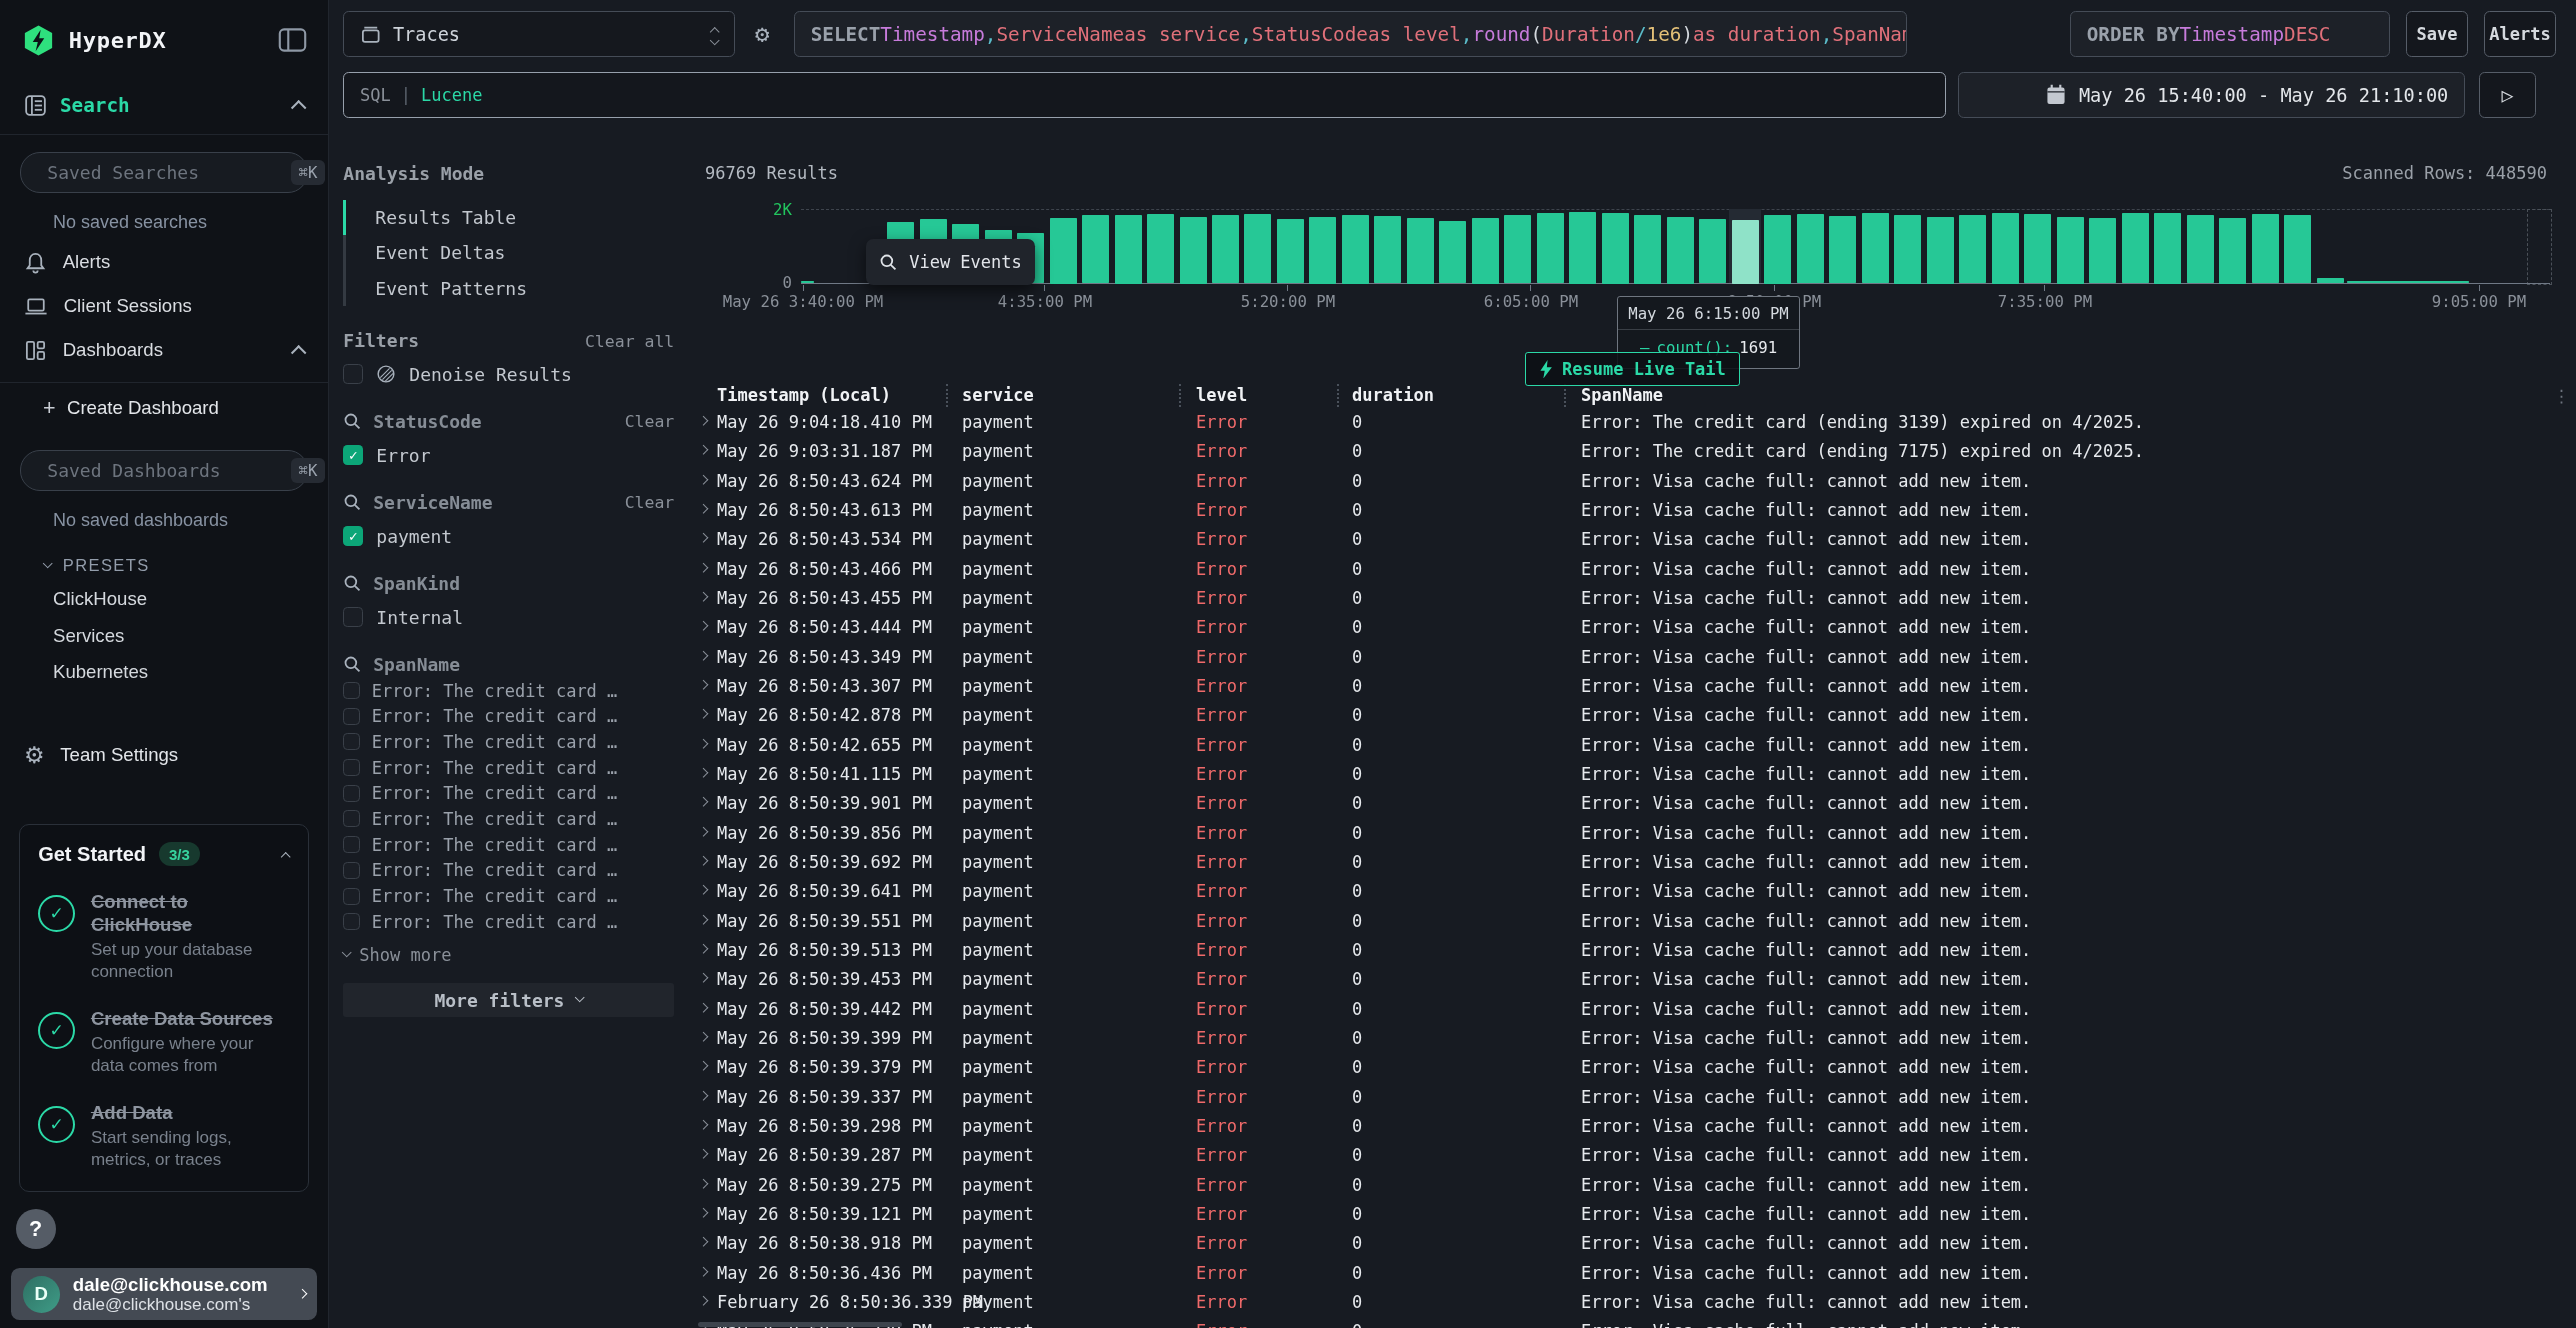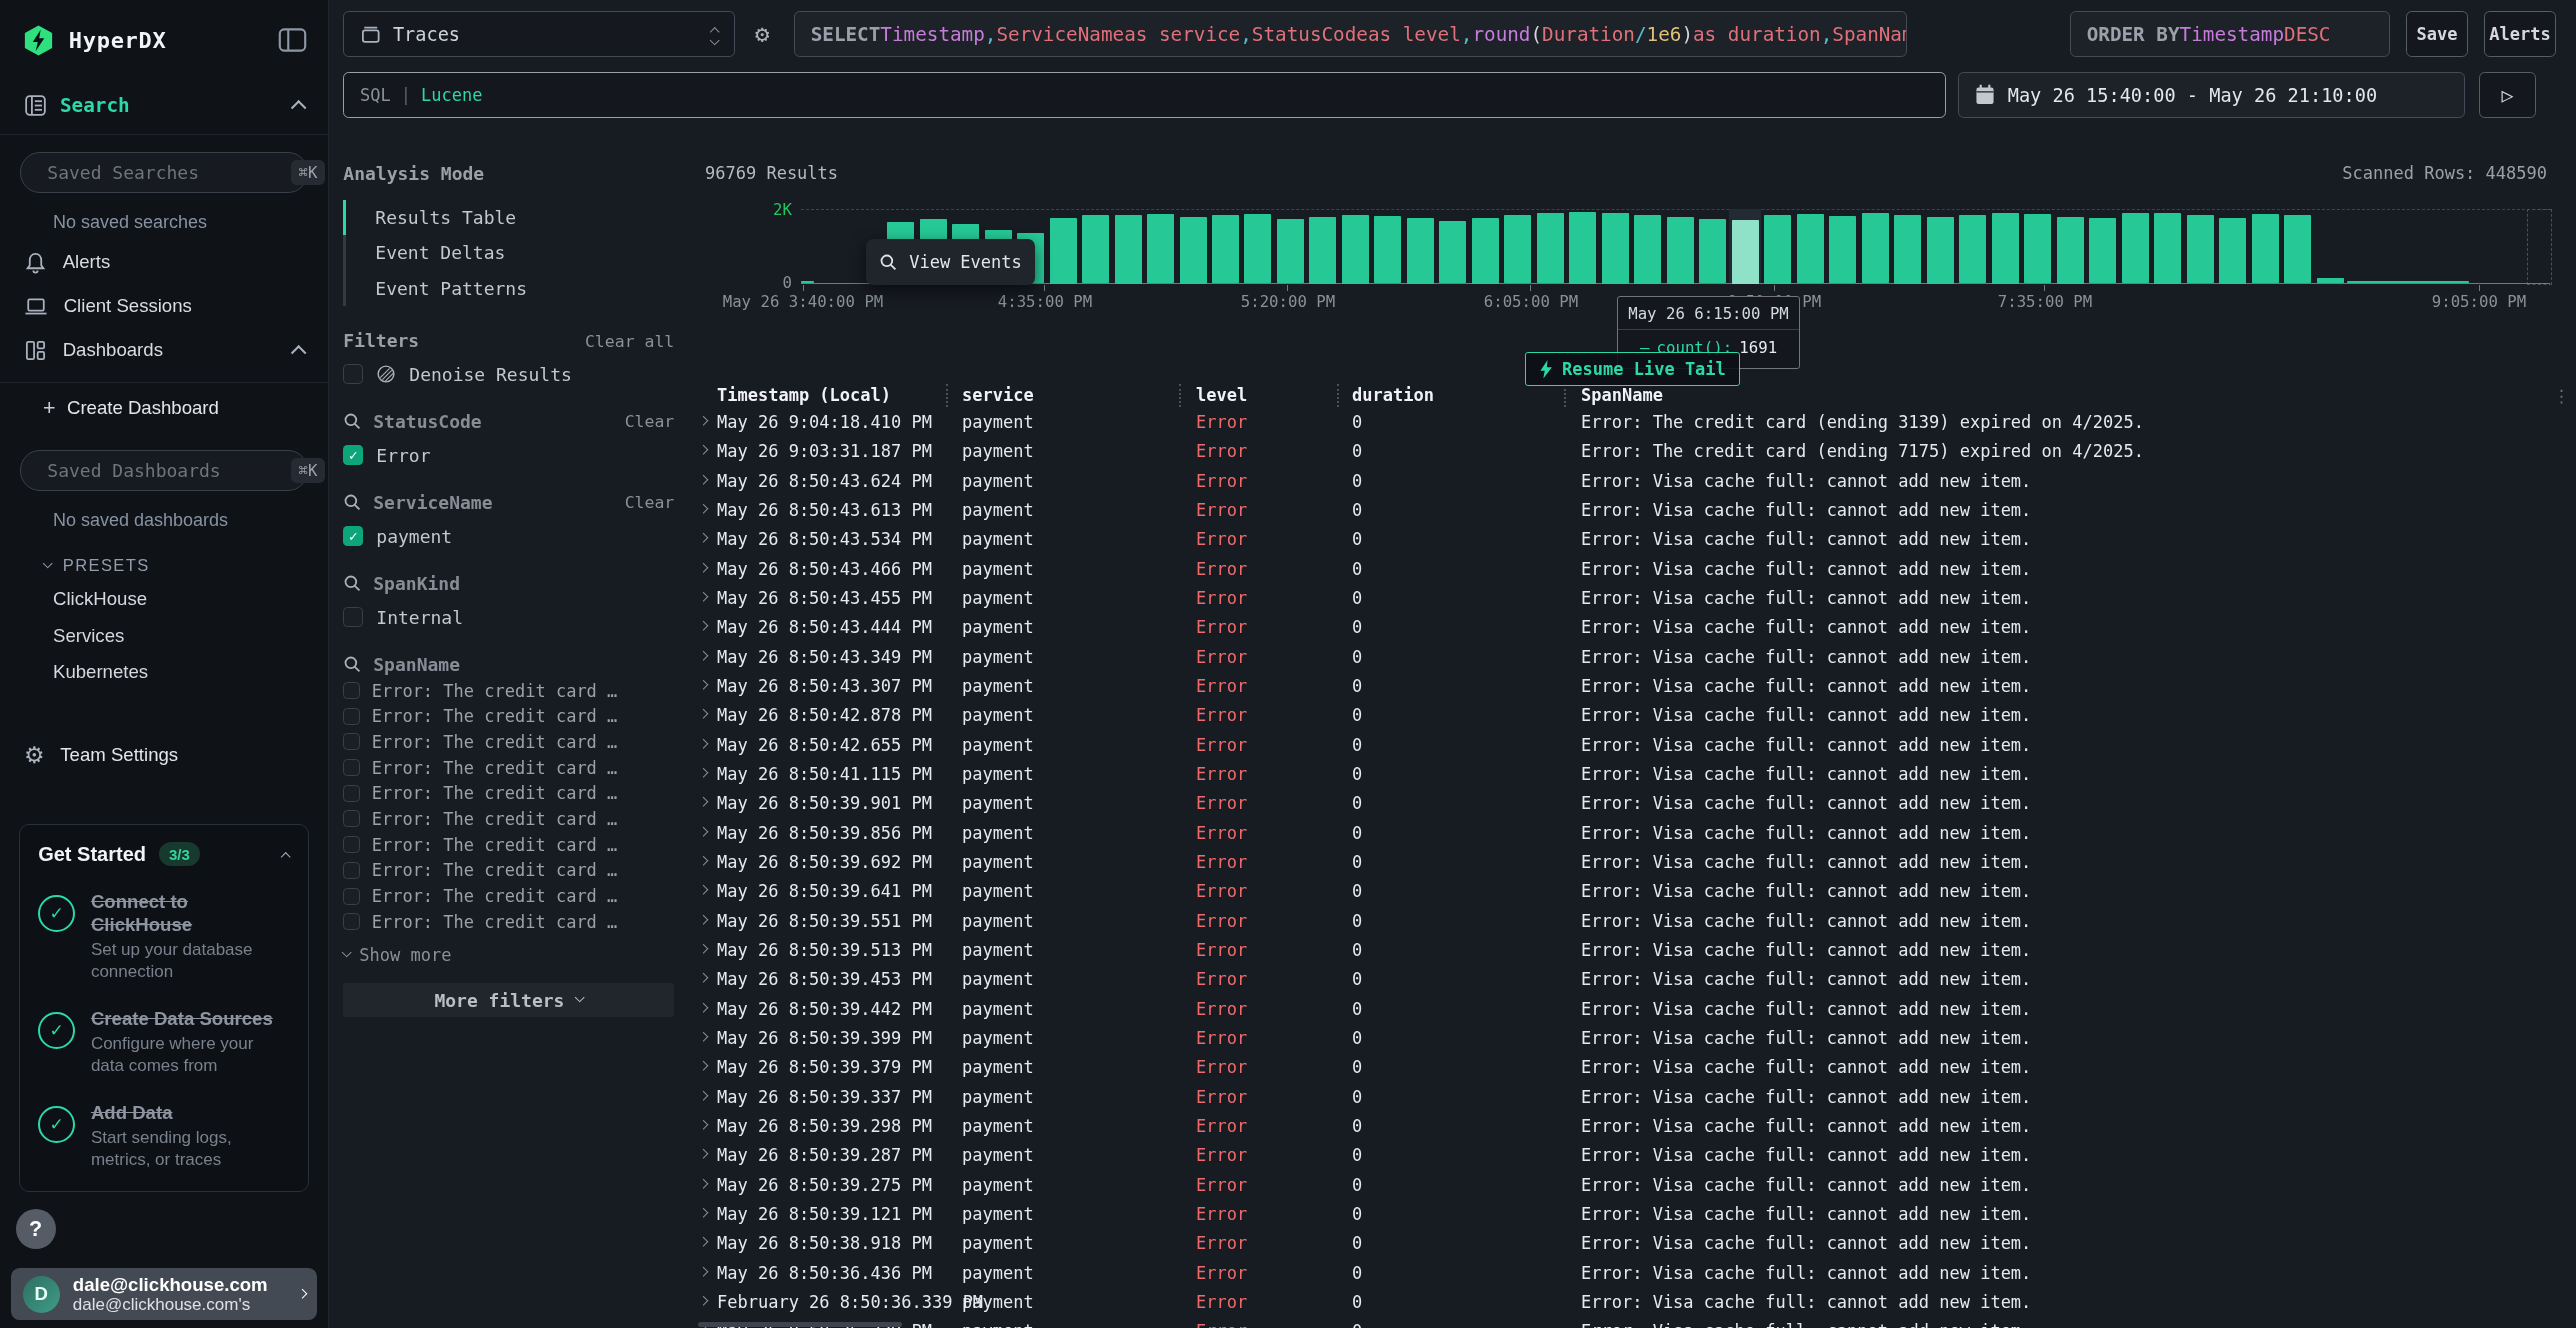--- a/index.html
+++ b/index.html
@@ -324,21 +324,21 @@
     <div class="btn" style="left:2077px;top:11.4px;width:62px;">Save</div>
     <div class="btn" style="left:2155px;top:11.4px;width:72px;">Alerts</div>
 
     <div class="inputbox" id="search-input-box" style="left:14.3px;top:72px;width:1603px;">
       <div class="lang-toggle">
         <span class="lang-sql">SQL</span>
         <span class="lang-div">|</span>
         <span class="lang-lucene">Lucene</span>
       </div>
     </div>
-    <div class="inputbox" style="left:1629px;top:72px;width:507px;gap:13px;">
+    <div class="inputbox" style="left:1629px;top:72px;width:507px;gap:13px;justify-content:flex-end;">
       <svg width="20" height="21.5" viewBox="0 0 28 30" style="color:#c3c8d0;">
         <rect x="2" y="5" width="24" height="23" rx="3" fill="currentColor"></rect>
         <line x1="8" y1="1" x2="8" y2="7" stroke="currentColor" stroke-width="3"></line>
         <line x1="20" y1="1" x2="20" y2="7" stroke="currentColor" stroke-width="3"></line>
         <line x1="2" y1="11" x2="26" y2="11" stroke="#1d2128" stroke-width="2"></line>
       </svg>
       <span style="font-size:18.6px;color:#e3e6ea;">May 26 15:40:00 - May 26 21:10:00</span>
     </div>
     <div class="btn" style="left:2150px;top:72px;width:57px;font-size:20px;font-weight:normal;">▷</div>
 

